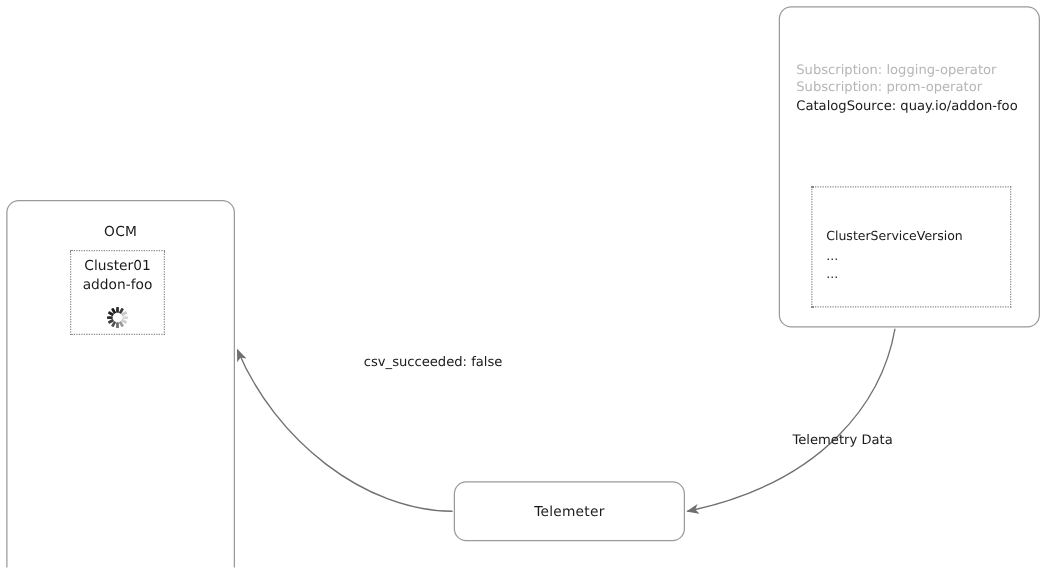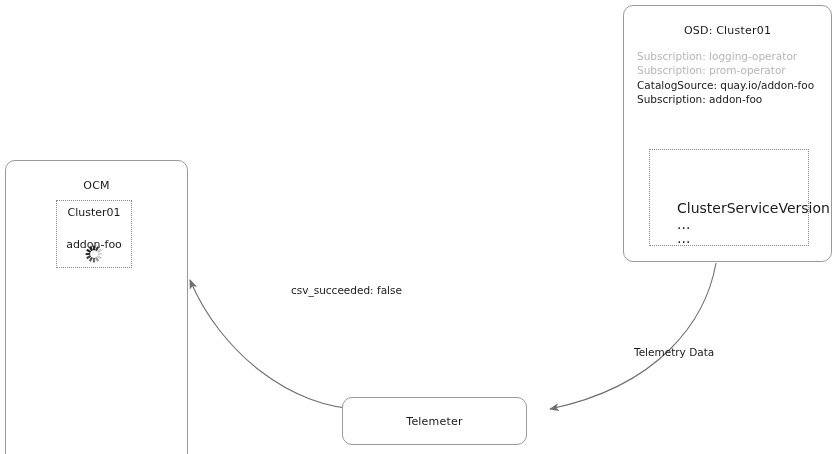--- a/index.html
+++ b/index.html
@@ -61,21 +61,21 @@
   .cluster-line {
     position: absolute;
     left: 0;
     right: 0;
     text-align: center;
     font-size: 11px;
     color: #1a1a1a;
     white-space: nowrap;
   }
   #ocm-cluster-name { top: 5px; }
-  #ocm-addon-name { top: 37px; }
+  #ocm-addon-name { top: 20px; }
   #ocm-spinner {
     position: absolute;
     left: 50%;
     top: 43px;
     width: 20px;
     height: 20px;
     margin-left: -10px;
   }
   
   #osd-box {
@@ -100,36 +100,34 @@
   #osd-l3 { top: 87px; }
   #olm-box {
     left: 25px;
     top: 143px;
     width: 160px;
     height: 97px;
   }
   #olm-title { top: 9px; }
   .olm-line {
     position: absolute;
-    left: 27px;
-    font-size: 14px;
-    color: #1a1a1a;
-    white-space: nowrap;
-    margin-top: 16px;
+    left: 11px;
+    font-size: 10px;
+    color: #1a1a1a;
+    white-space: nowrap;
   }
   #olm-l0 { top: 34px; }
   #olm-l1 { top: 50px; }
   #olm-l2 { top: 64px; }
   
   #telemeter-box {
-    left: 342px;
+    left: 363px;
     top: 385px;
     width: 185px;
     height: 48px;
-    margin-top: 12px;
   }
   #telemeter-title { top: 17px; }
   
   .edge-label {
     position: absolute;
     font-size: 10.5px;
     color: #1a1a1a;
     white-space: nowrap;
     background: transparent;
     margin-left: 46px;
@@ -177,26 +175,24 @@
         <rect x="-1.1" y="-8.4" width="2.2" height="4.6" rx="0.5" fill="#3f3f3f" transform="rotate(240)"></rect>
         <rect x="-1.1" y="-8.4" width="2.2" height="4.6" rx="0.5" fill="#2f2f2f" transform="rotate(270)"></rect>
         <rect x="-1.1" y="-8.4" width="2.2" height="4.6" rx="0.5" fill="#242424" transform="rotate(300)"></rect>
         <rect x="-1.1" y="-8.4" width="2.2" height="4.6" rx="0.5" fill="#1c1c1c" transform="rotate(330)"></rect>
       </g>
     </svg>
   </div>
 </div>
 
 <div class="node" id="osd-box">
-  <div class="node-title" id="osd-title">OSD: Cluster01</div>
 
   <div class="osd-line muted" id="osd-l0">Subscription: logging-operator</div>
   <div class="osd-line strong" id="osd-l2">CatalogSource: quay.io/addon-foo</div>
   <div class="osd-line muted" id="osd-l1">Subscription: prom-operator</div>
-  <div class="osd-line strong" id="osd-l3">Subscription: addon-foo</div>
 
   <div class="inner-dotted" id="olm-box">
     <div class="olm-line" id="olm-l0">ClusterServiceVersion</div>
     <div class="olm-line" id="olm-l1">...</div>
     <div class="olm-line" id="olm-l2">...</div>
   </div>
 </div>
 
 <div class="node" id="telemeter-box">
   <div class="node-title" id="telemeter-title">Telemeter</div>

